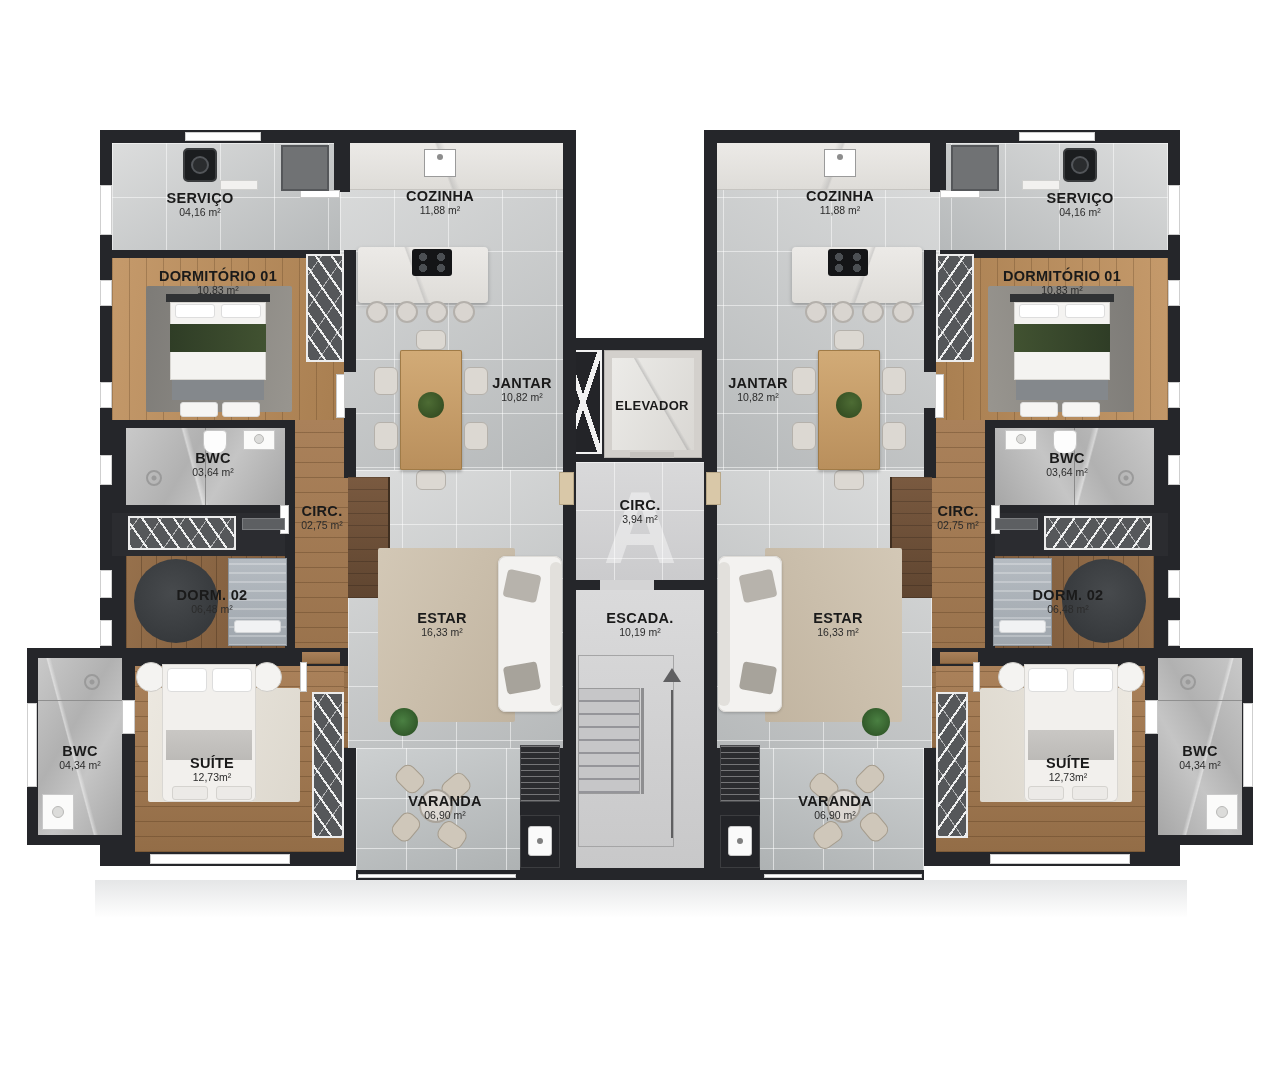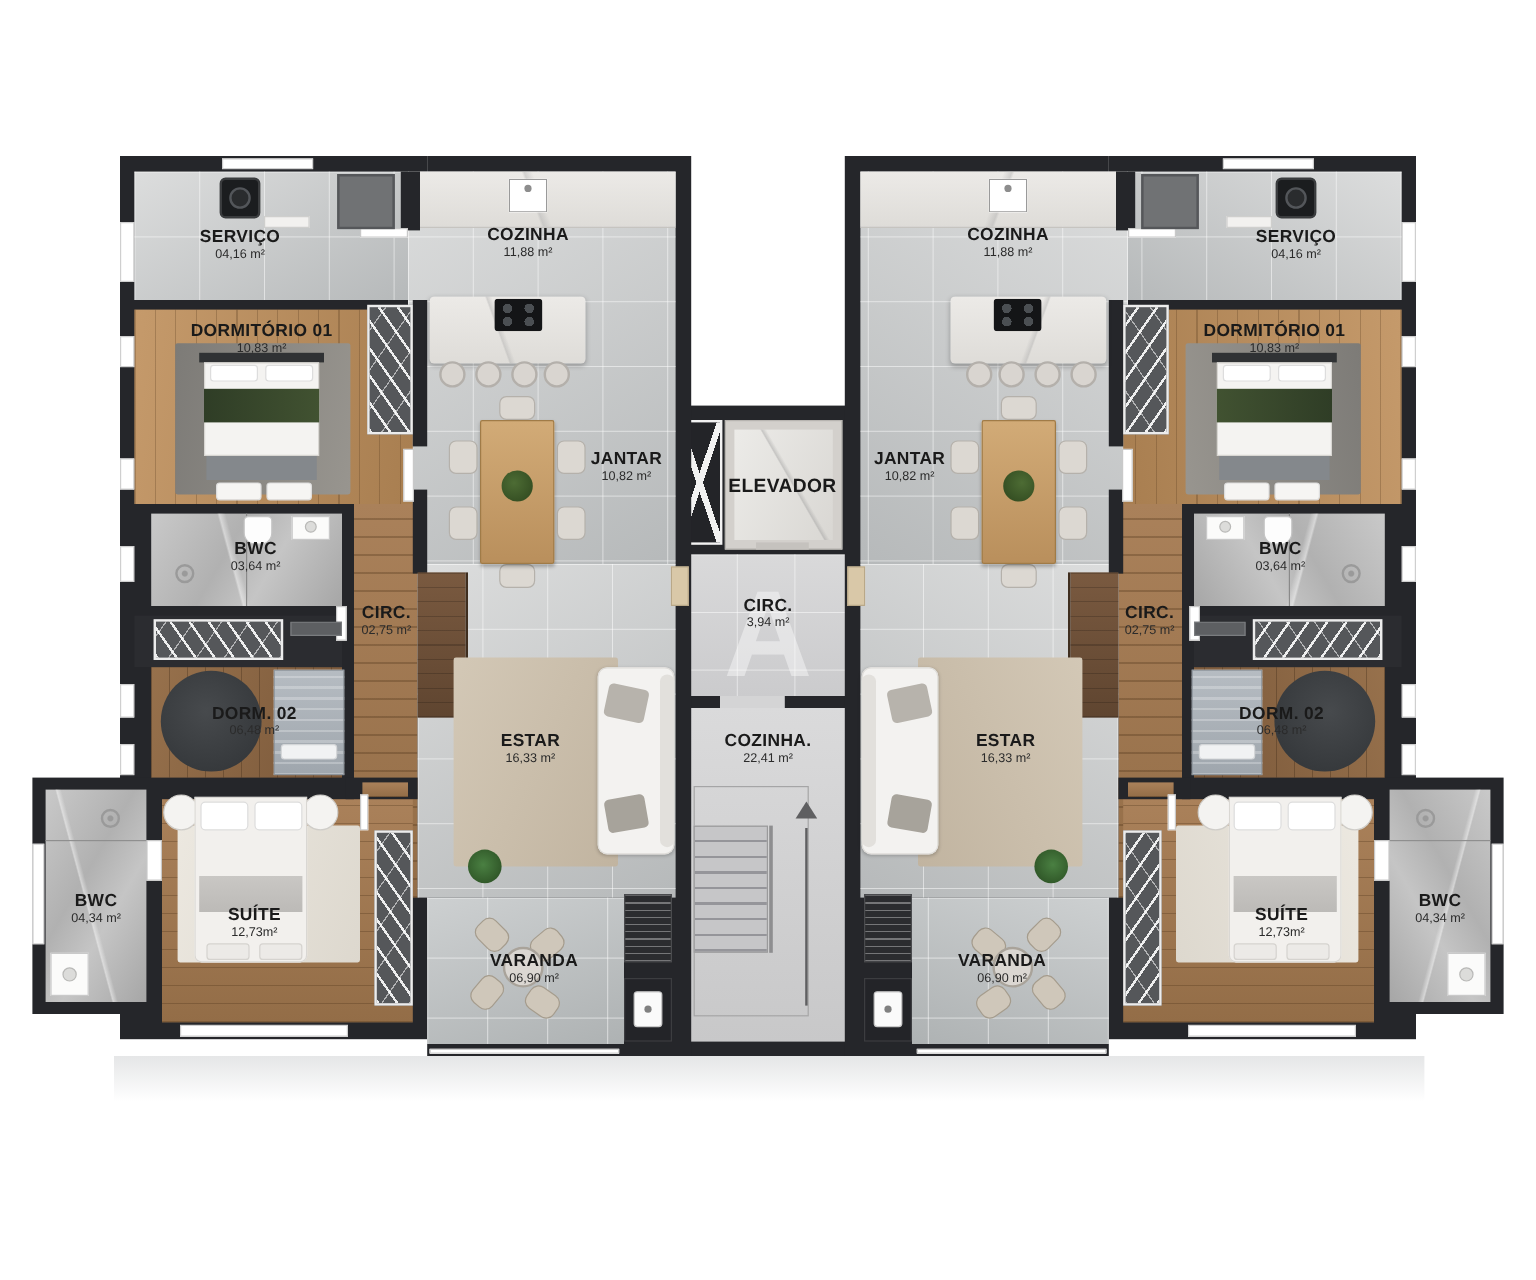--- a/index.html
+++ b/index.html
@@ -44,21 +44,21 @@
         repeating-linear-gradient(55deg, rgba(255,255,255,.9) 0 2px, transparent 2px 13px),
         repeating-linear-gradient(-55deg, rgba(255,255,255,.55) 0 1px, transparent 1px 19px);
       background-color:#55575a;border:2px solid #ececec;box-sizing:border-box;}
   .hatchbox{background-image:repeating-linear-gradient(0deg, rgba(255,255,255,.35) 0 1px, transparent 1px 6px);
       background-color:#2b2c2f;border:1px solid #4a4b4e;box-sizing:border-box;}
   .win{background:#fff;box-shadow:inset 0 0 0 1px #cfcfcf;}
   .leaf{background:#fff;box-shadow:inset 0 0 0 1px #c9c9c9;}
   
   .label{text-align:center;color:#1a1a1a;pointer-events:none;}
   .rname{font-size:14.5px;font-weight:700;letter-spacing:.02em;line-height:16px;white-space:nowrap;}
-  .rname--sm{font-size:16px;line-height:14px;}
+  .rname--sm{font-size:13px;line-height:14px;}
   .rarea{font-size:10.5px;line-height:13px;color:#2b2b2b;white-space:nowrap;}
   .unit{position:absolute;top:130px;left:25px;width:550px;height:758px;}
   .unit--right{left:705px;transform:scaleX(-1);}
   .unit--right .label{transform:scaleX(-1);}
   .circle{border-radius:50%;}
   .wm{font-weight:700;color:rgba(255,255,255,.42);text-align:center;pointer-events:none;}
 </style>
 </head>
 <body>
 
@@ -93,22 +93,22 @@
 
     <div class="abs" style="left:575px;top:590px;width:130px;height:278px;background:linear-gradient(#dadadb,#c8c8c9);"></div>
     <div class="abs" style="left:578px;top:655px;width:96px;height:192px;border:1px solid #a5a5a6;box-sizing:border-box;"></div>
     <div class="abs" style="left:578px;top:688px;width:62px;height:106px;border:1px solid #9a9a9b;box-sizing:border-box;
                 background-image:repeating-linear-gradient(0deg,#95959a 0 2px, transparent 2px 13px);
                 background-color:#c6c6c8;"></div>
     <div class="abs" style="left:641px;top:688px;width:3px;height:106px;background:#8e8e90;"></div>
     <div class="abs" style="left:671px;top:690px;width:2px;height:148px;background:#5f5f61;"></div>
     <div class="abs" style="left:663px;top:668px;width:0;height:0;border-left:9px solid transparent;border-right:9px solid transparent;border-bottom:14px solid #5f5f61;"></div>
     <div class="abs label" style="left:570px;top:610px;width:140px;">
-      <div class="rname">COZINHA.</div>
-      <div class="rarea">22,41 m²</div>
+      <div class="rname">ESCADA.</div>
+      <div class="rarea">10,19 m²</div>
     </div>
   </div>
 
   <div class="unit">
 
     <div class="abs wall" style="left:75px;top:0;width:256px;height:736px;"></div>
     <div class="abs wall" style="left:331px;top:0;width:220px;height:750px;"></div>
     <div class="abs wall" style="left:2px;top:518px;width:108px;height:197px;"></div>
 
     <div class="abs tile" style="left:87px;top:13px;width:228px;height:107px;"></div>

